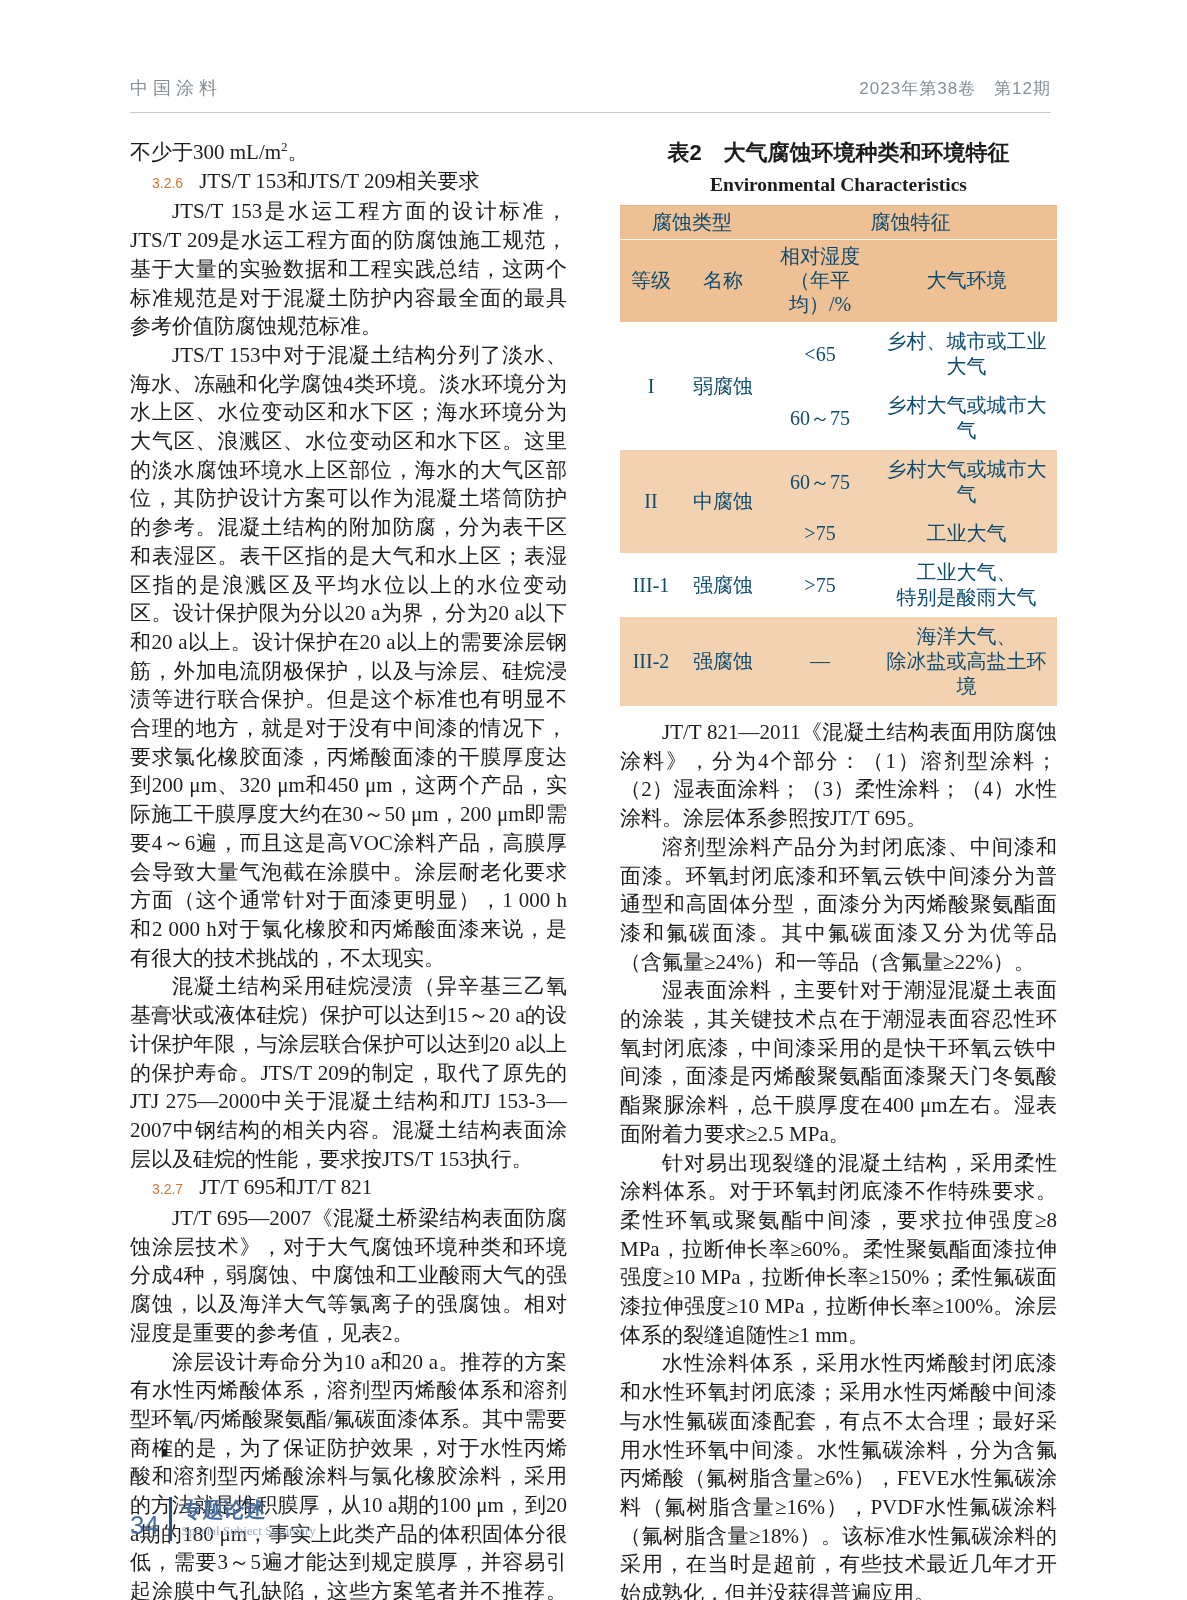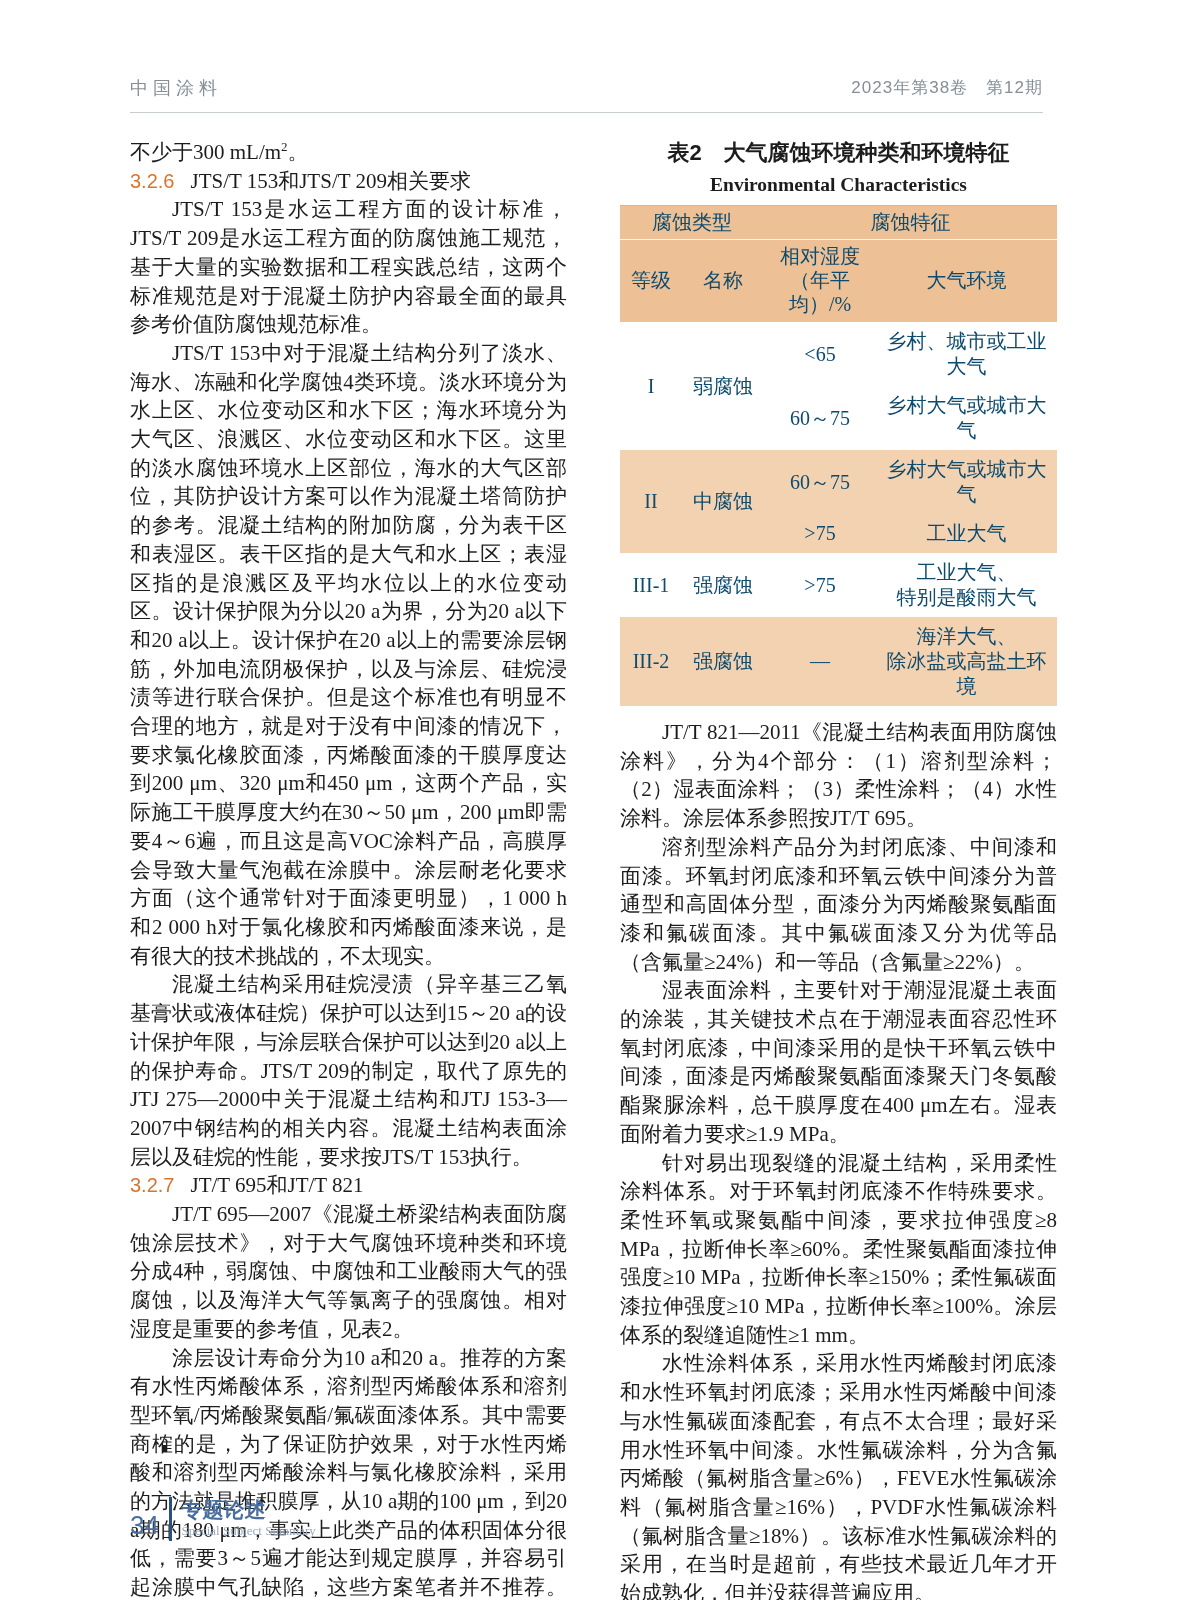--- a/index.html
+++ b/index.html
@@ -18,22 +18,22 @@
   .page{
     position:relative;
     width:1187px;height:1600px;
     background:#ffffff;
     font-family:"Liberation Serif","DejaVu Serif",serif;
     color:var(--ink);
     overflow:hidden;
   }
   
   .page-header{
-    position:absolute;top:76px;left:130px;right:144px;
-    display:flex;justify-content:space-between;
+    position:absolute;top:76px;left:130px;right:136px;
+    display:flex;justify-content:space-between;align-items:flex-end;
     border-bottom:1.5px solid var(--rule-gray);
     padding-bottom:12px;
     font-family:"Liberation Sans","DejaVu Sans",sans-serif;
   }
   .journal-name{font-size:18px;color:var(--hdr-gray);letter-spacing:5px;}
   .issue-info{font-size:17px;color:var(--hdr-gray);letter-spacing:1px;}
   
   .content{
     position:absolute;top:138px;left:130px;right:130px;
     display:flex;justify-content:space-between;
@@ -50,21 +50,22 @@
   .sec-h{
     margin:0;
     font-size:21px;line-height:28.7px;
     text-align:left;text-indent:0;
     white-space:nowrap;
   }
   .sec-num{
     font-family:"Liberation Sans","DejaVu Sans",sans-serif;
     color:var(--orange);
     margin-right:16px;
-    font-size:20px;
+    font-size:14px;
+    margin-left:22px;
   }
   
   .table-block{margin-bottom:12px;}
   .tbl-title-zh{
     font-size:22px;font-weight:bold;text-align:center;
     font-family:"Liberation Sans","DejaVu Sans",sans-serif;
     margin:2px 0 6px 0;line-height:26px;
   }
   .tbl-title-en{
     font-size:19.5px;font-weight:bold;text-align:center;line-height:25px;
@@ -195,21 +196,21 @@
               <td>—</td>
               <td class="pre">海洋大气、
 除冰盐或高盐土环境</td>
             </tr>
           </tbody>
         </table>
       </div>
 
       <p class="para">JT/T 821—2011《混凝土结构表面用防腐蚀涂料》，分为4个部分：（1）溶剂型涂料；（2）湿表面涂料；（3）柔性涂料；（4）水性涂料。涂层体系参照按JT/T 695。</p>
       <p class="para">溶剂型涂料产品分为封闭底漆、中间漆和面漆。环氧封闭底漆和环氧云铁中间漆分为普通型和高固体分型，面漆分为丙烯酸聚氨酯面漆和氟碳面漆。其中氟碳面漆又分为优等品（含氟量≥24%）和一等品（含氟量≥22%）。</p>
-      <p class="para">湿表面涂料，主要针对于潮湿混凝土表面的涂装，其关键技术点在于潮湿表面容忍性环氧封闭底漆，中间漆采用的是快干环氧云铁中间漆，面漆是丙烯酸聚氨酯面漆聚天门冬氨酸酯聚脲涂料，总干膜厚度在400 μm左右。湿表面附着力要求≥1.9 MPa。</p>
+      <p class="para">湿表面涂料，主要针对于潮湿混凝土表面的涂装，其关键技术点在于潮湿表面容忍性环氧封闭底漆，中间漆采用的是快干环氧云铁中间漆，面漆是丙烯酸聚氨酯面漆聚天门冬氨酸酯聚脲涂料，总干膜厚度在400 μm左右。湿表面附着力要求≥2.5 MPa。</p>
       <p class="para">针对易出现裂缝的混凝土结构，采用柔性涂料体系。对于环氧封闭底漆不作特殊要求。柔性环氧或聚氨酯中间漆，要求拉伸强度≥8 MPa，拉断伸长率≥60%。柔性聚氨酯面漆拉伸强度≥10 MPa，拉断伸长率≥150%；柔性氟碳面漆拉伸强度≥10 MPa，拉断伸长率≥100%。涂层体系的裂缝追随性≥1 mm。</p>
       <p class="para">水性涂料体系，采用水性丙烯酸封闭底漆和水性环氧封闭底漆；采用水性丙烯酸中间漆与水性氟碳面漆配套，有点不太合理；最好采用水性环氧中间漆。水性氟碳涂料，分为含氟丙烯酸（氟树脂含量≥6%），FEVE水性氟碳涂料（氟树脂含量≥16%），PVDF水性氟碳涂料（氟树脂含量≥18%）。该标准水性氟碳涂料的采用，在当时是超前，有些技术最近几年才开始成熟化，但并没获得普遍应用。</p>
 
     </div>
   </div>
 
   <div class="page-footer">
     <span class="page-num">34</span>
     <span class="footer-bar"></span>
     <span class="footer-text">

